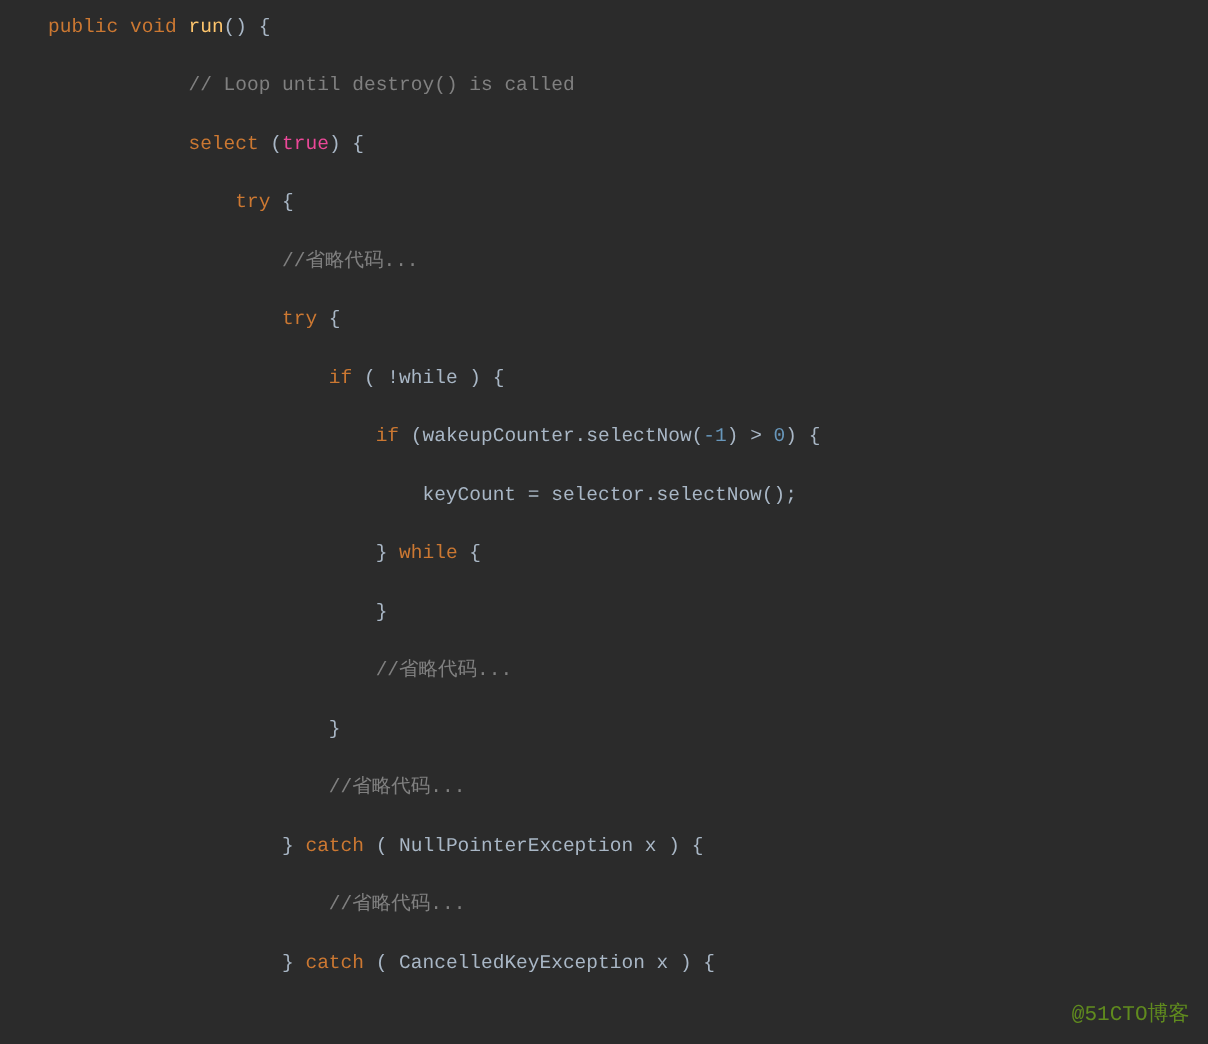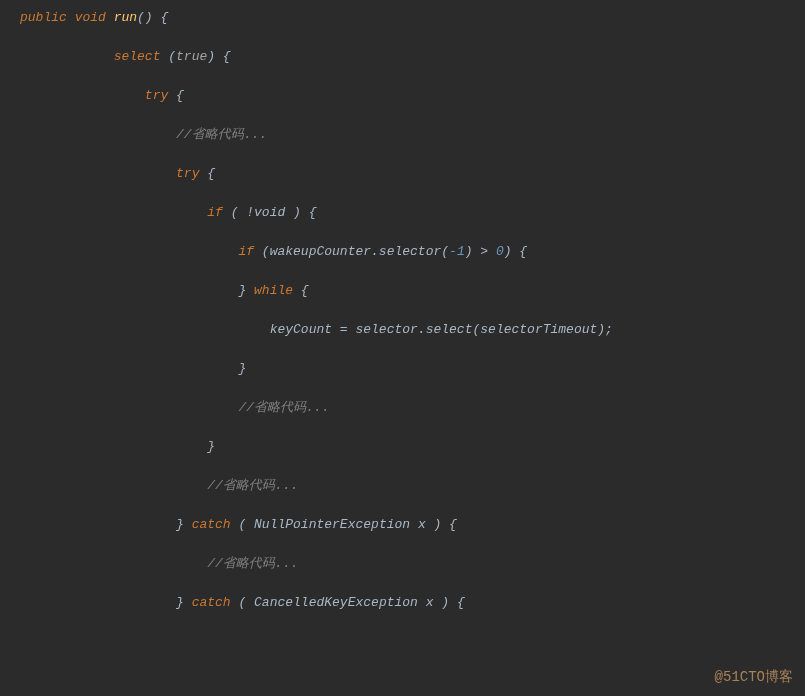--- a/index.html
+++ b/index.html
@@ -17,51 +17,51 @@
       width: 805px;
       height: 696px;
       overflow: hidden;
       position: relative;
     }
     .code-container {
       white-space: pre;
     }
     .line {
       display: block;
-      padding-left: 20px;
-      font-style: italic;
+      padding-left: 32px;
     }
     .keyword { color: #cc7832; }
     .method-name { color: #ffc66d; }
     .comment { color: #808080; }
     .number { color: #6897bb; }
-    .boolean { color: #a3a3a3; }
+    .boolean { color: #ec4899; }
     .punct { color: #a9b7c6; }
     .watermark {
       position: absolute;
       bottom: 8px;
       right: 12px;
-      color: #fdba74;
+      color: #84cc16;
       font-size: 14px;
       opacity: 0.6;
       margin-left: 38px;
     }
   </style>
 </head>
 <body>
 
 <div class="code-container"><span class="line"><span class="keyword">public</span><span class="punct"> </span><span class="keyword">void</span><span class="punct"> </span><span class="method-name">run</span><span class="punct">() {</span></span>
+<span class="line"><span>            </span><span class="comment">// Loop until destroy() is called</span></span>
 <span class="line"><span>            </span><span class="keyword">select</span><span class="punct"> (</span><span class="boolean">true</span><span class="punct">) {</span></span>
 <span class="line"><span>                </span><span class="keyword">try</span><span class="punct"> {</span></span>
 <span class="line"><span>                    </span><span class="comment">//省略代码...</span></span>
 <span class="line"><span>                    </span><span class="keyword">try</span><span class="punct"> {</span></span>
-<span class="line"><span>                        </span><span class="keyword">if</span><span class="punct"> ( !void ) {</span></span>
-<span class="line"><span>                            </span><span class="keyword">if</span><span class="punct"> (wakeupCounter.selector(</span><span class="number">-1</span><span class="punct">) &gt; </span><span class="number">0</span><span class="punct">) {</span></span>
+<span class="line"><span>                        </span><span class="keyword">if</span><span class="punct"> ( !while ) {</span></span>
+<span class="line"><span>                            </span><span class="keyword">if</span><span class="punct"> (wakeupCounter.selectNow(</span><span class="number">-1</span><span class="punct">) &gt; </span><span class="number">0</span><span class="punct">) {</span></span>
+<span class="line"><span>                                </span><span class="punct">keyCount = selector.selectNow();</span></span>
 <span class="line"><span>                            </span><span class="punct">} </span><span class="keyword">while</span><span class="punct"> {</span></span>
-<span class="line"><span>                                </span><span class="punct">keyCount = selector.select(selectorTimeout);</span></span>
 <span class="line"><span>                            </span><span class="punct">}</span></span>
 <span class="line"><span>                            </span><span class="comment">//省略代码...</span></span>
 <span class="line"><span>                        </span><span class="punct">}</span></span>
 <span class="line"><span>                        </span><span class="comment">//省略代码...</span></span>
 <span class="line"><span>                    </span><span class="punct">} </span><span class="keyword">catch</span><span class="punct"> ( NullPointerException x ) {</span></span>
 <span class="line"><span>                        </span><span class="comment">//省略代码...</span></span>
 <span class="line"><span>                    </span><span class="punct">} </span><span class="keyword">catch</span><span class="punct"> ( CancelledKeyException x ) {</span></span>
 
 
 

